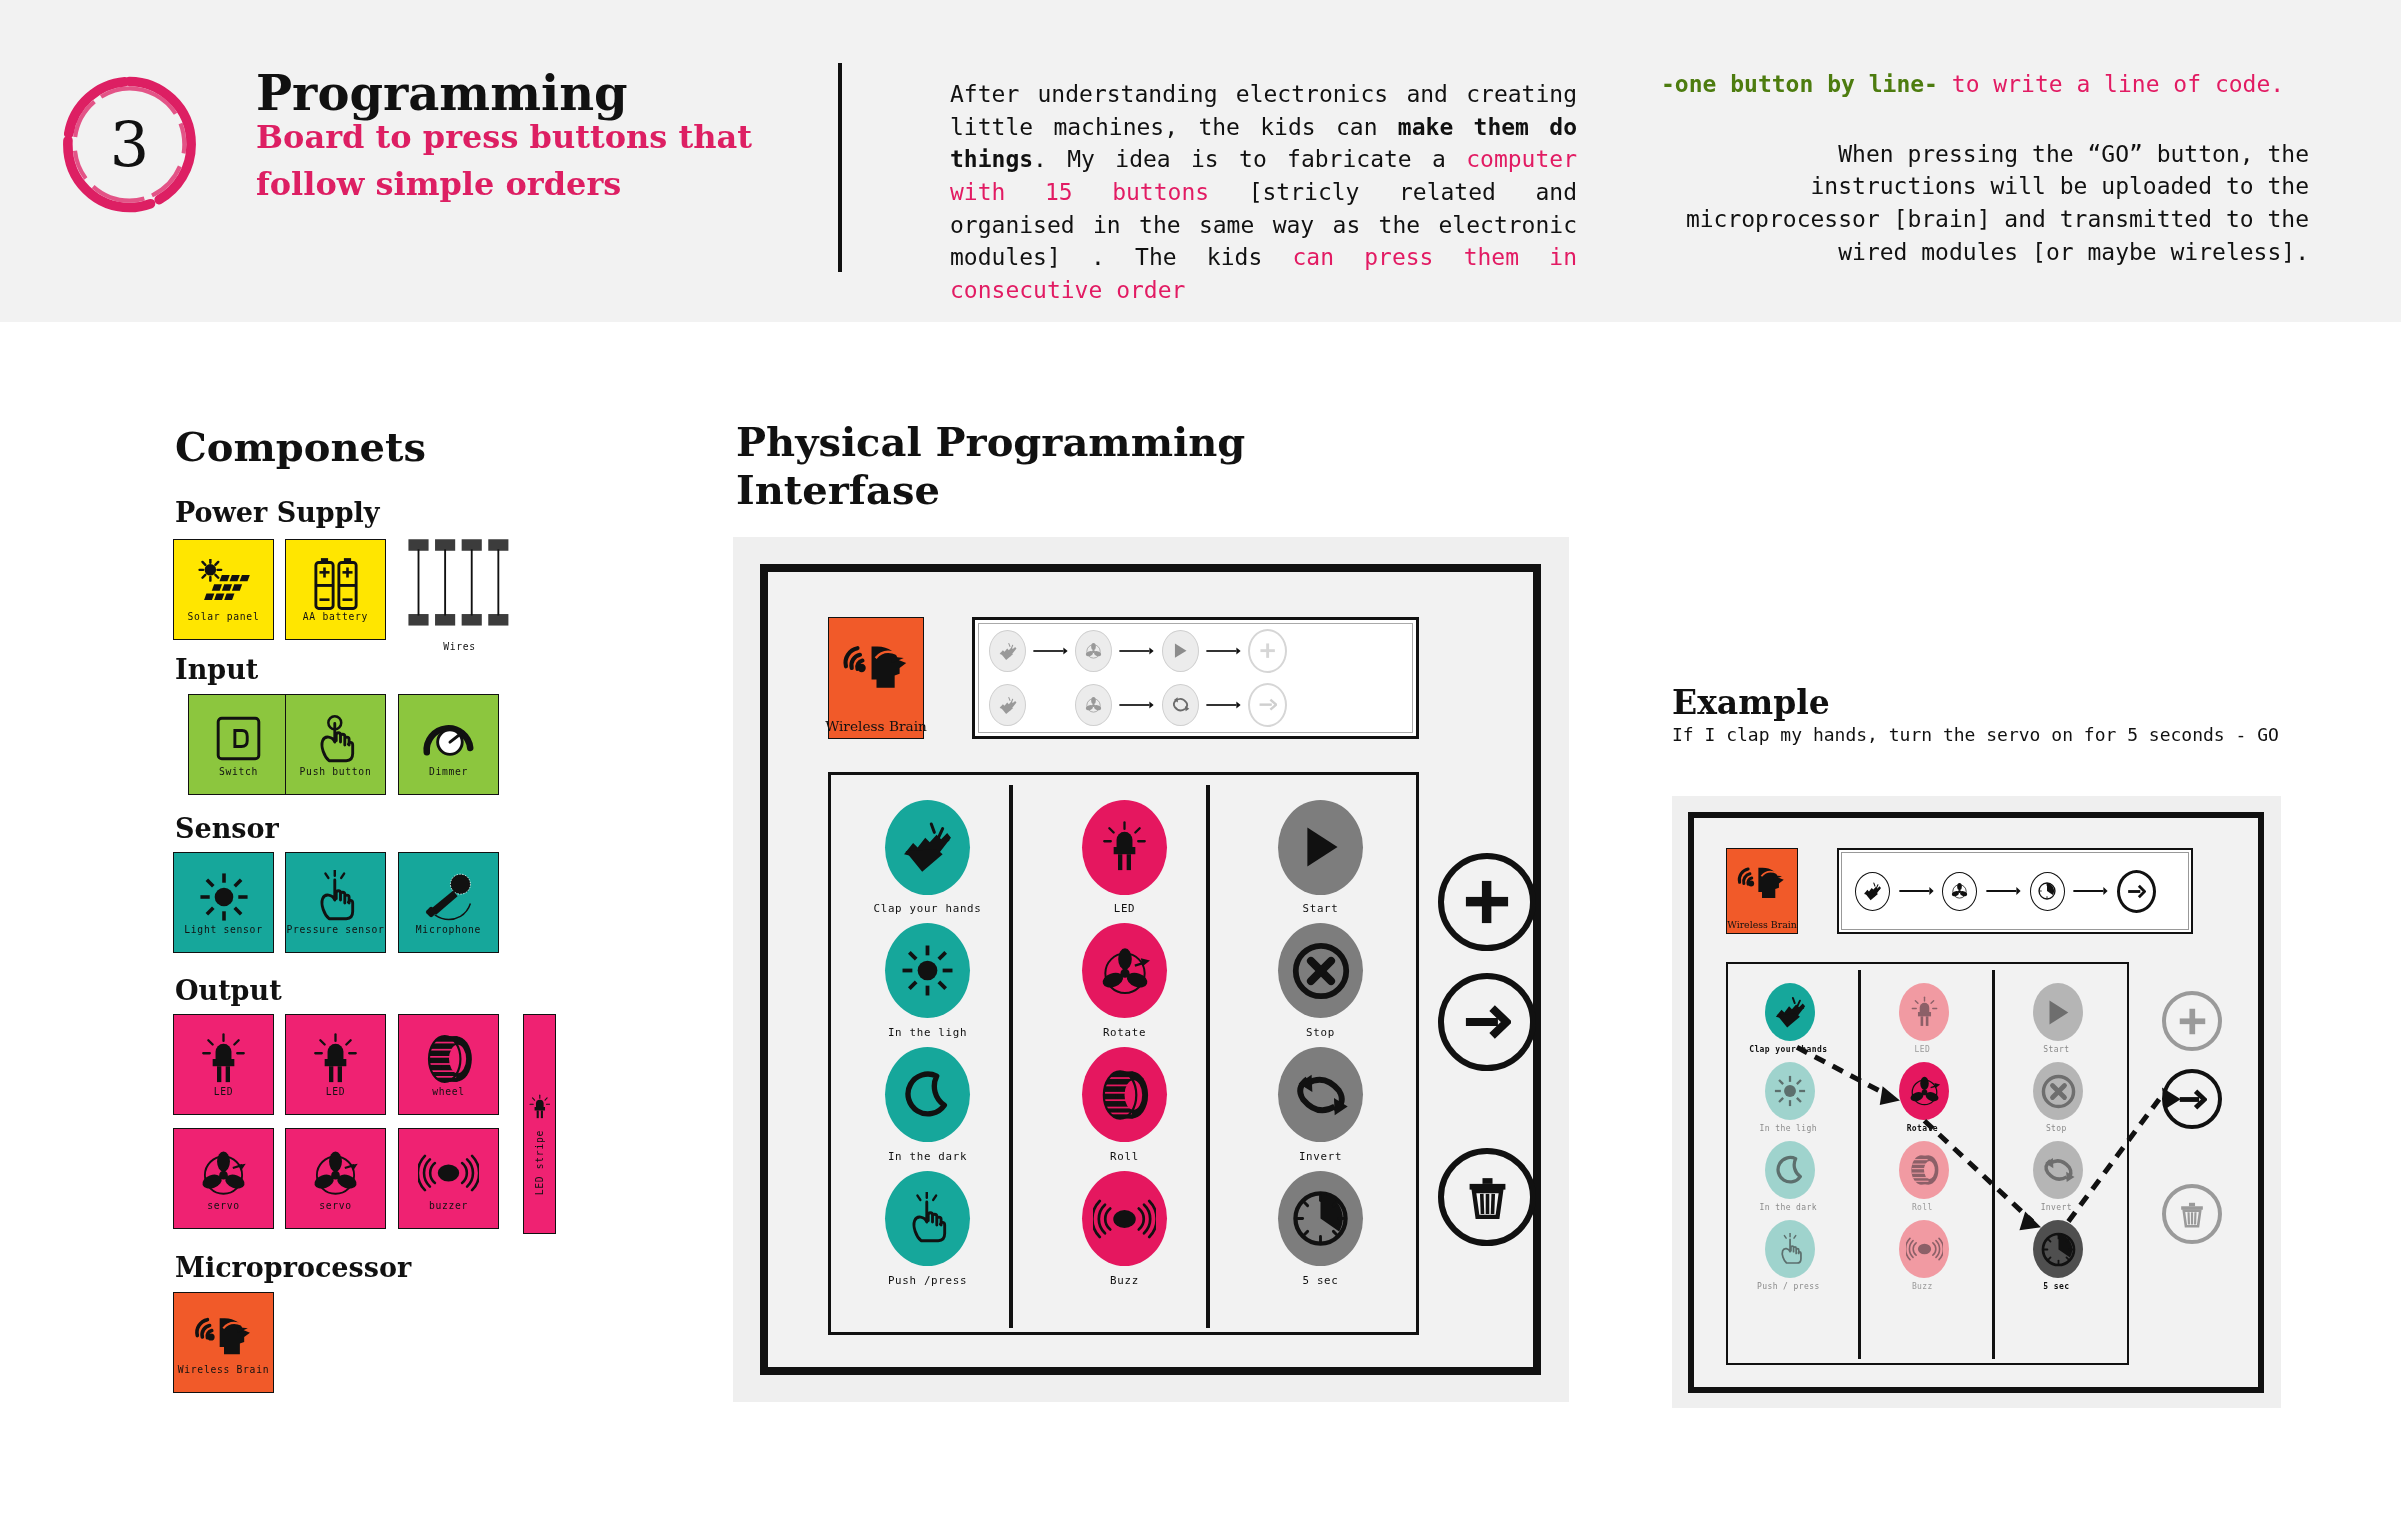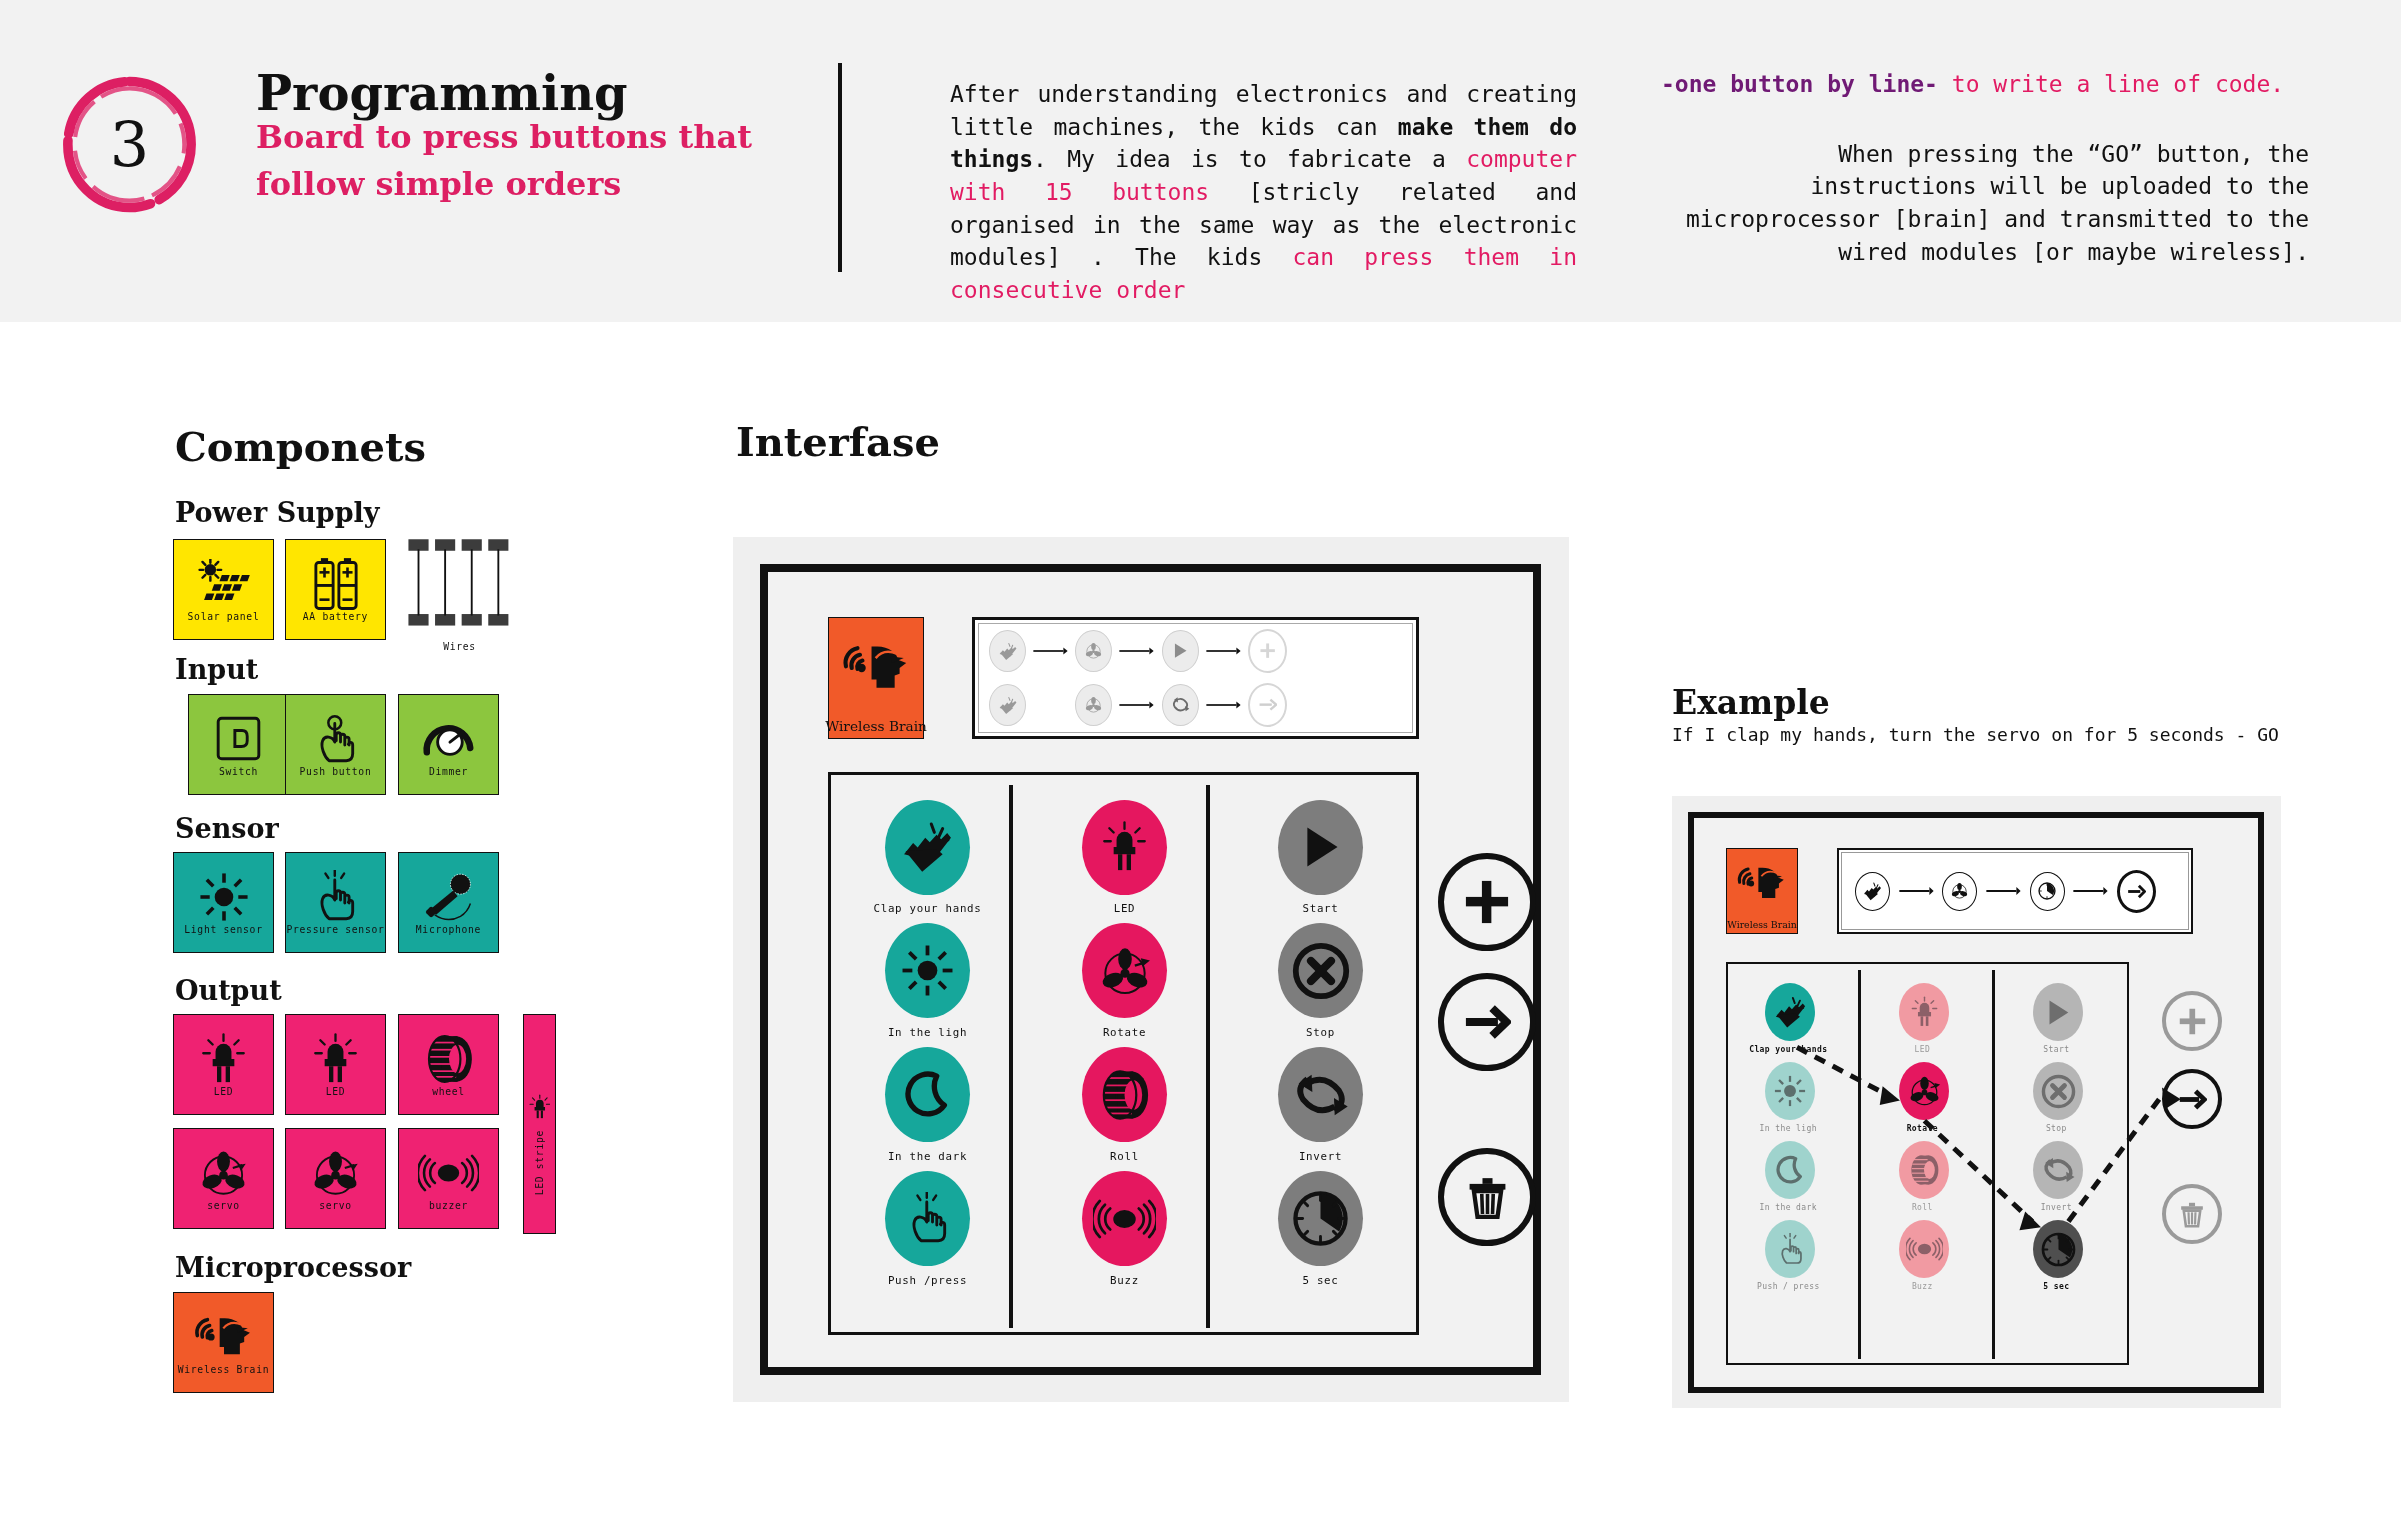--- a/index.html
+++ b/index.html
@@ -19,21 +19,21 @@
   .t-pink{font-family:"DejaVu Serif",serif;font-size:32px;font-weight:700;color:#dd1f63;margin-top:0;line-height:1.2;}
 
   .vrule{position:absolute;left:838px;top:63px;width:4.3px;height:209px;background:#111;}
 
   .col-mid{position:absolute;left:950px;top:78px;width:627px;
            font-family:"DejaVu Sans Mono",monospace;font-size:23px;line-height:1.42;color:#111;text-align:justify;}
   .col-right{position:absolute;left:1661px;top:68px;width:648px;
            font-family:"DejaVu Sans Mono",monospace;font-size:23px;line-height:1.42;color:#111;}
   .pk{color:#e21b63;}
   .bd{font-weight:700;}
-  .pkbd{color:#701a75;font-weight:700;}
+  .pkbd{color:#4d7c0f;font-weight:700;}
   .col-right .p2{margin-top:37px;text-align:right;}
 
   
   .comp-title{position:absolute;left:175px;top:423px;font-family:"DejaVu Serif",serif;font-size:40px;font-weight:700;color:#111;}
   .grp-label{position:absolute;font-family:"DejaVu Serif",serif;font-size:27px;font-weight:700;color:#111;}
 
   .tile{position:absolute;width:101px;height:101px;box-sizing:border-box;border:1.4px solid #111;
         display:flex;flex-direction:column;align-items:center;justify-content:flex-end;padding-bottom:17px;}
   .tile .ic{position:absolute;left:0;right:0;top:13px;display:flex;align-items:center;justify-content:center;height:61px;}
   .tile .cap{font-family:"DejaVu Sans Mono",monospace;font-size:9.7px;color:#111;letter-spacing:0.7px;white-space:nowrap;}
@@ -449,20 +449,21 @@
       <circle cx="25" cy="36" r="5" fill="#111"></circle>
       <path d="M44 10 c14 0 24 8 25 16 l10 4 l-8 6 l0 7 l-6 2 l0 9 l0 6 l-22 0 l0 -10 l-6 0 l0 -40 z" fill="#111"></path>
       <path d="M42 24 q10 -12 26 -5" fill="none" stroke="#f15a29" stroke-width="3"></path>
       <path d="M60 22 l16 2 l-14 6 z" fill="#111"></path>
     </svg>
   </span>
   <span class="cap">Wireless Brain</span>
 </div>
 
 <div class="ppi-title">
+  <div>Physical Programming</div>
   <div>Interfase</div>
 </div>
 
 <div class="board-outer">
   <div class="board-inner">
 
     <div class="brain-tile">
       <span class="ic">
         <svg width="71" height="62" viewBox="0 0 86 72">
           <g fill="none" stroke="#111" stroke-width="5" stroke-linecap="round">

